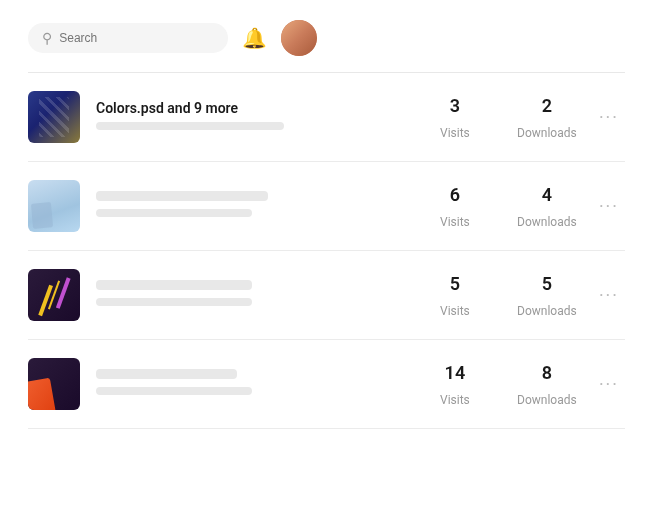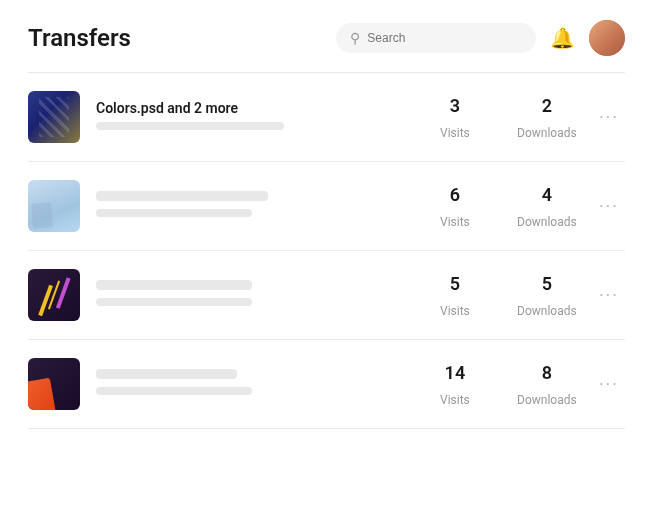--- a/index.html
+++ b/index.html
@@ -214,41 +214,40 @@
       cursor: pointer;
       padding: 4px 6px;
       letter-spacing: 2px;
       flex-shrink: 0;
     }
   </style>
 </head>
 <body>
 
 <div class="header">
-  <h1 class="page-title">Transfers</h1>
   <div class="header-right">
     <div class="search-bar">
       <span class="search-icon">⚲</span>
       <input class="search-input" type="text" placeholder="Search" style="">
     </div>
     <span class="bell-icon">🔔</span>
     <div class="avatar">
       <div class="avatar-img"></div>
     </div>
   </div>
 </div>
 
 <div class="divider"></div>
 
 <div class="transfers-list">
 
   <div class="transfer-item">
     <div class="transfer-thumbnail thumb-1"></div>
     <div class="transfer-info">
-      <div class="transfer-name">Colors.psd and 2 more</div>
+      <div class="transfer-name">Colors.psd and 9 more</div>
       <div class="skeleton-line long"></div>
     </div>
     <div class="transfer-stats">
       <div class="stat">
         <span class="stat-value">3</span>
         <span class="stat-label">Visits</span>
       </div>
       <div class="stat">
         <span class="stat-value">2</span>
         <span class="stat-label">Downloads</span>

